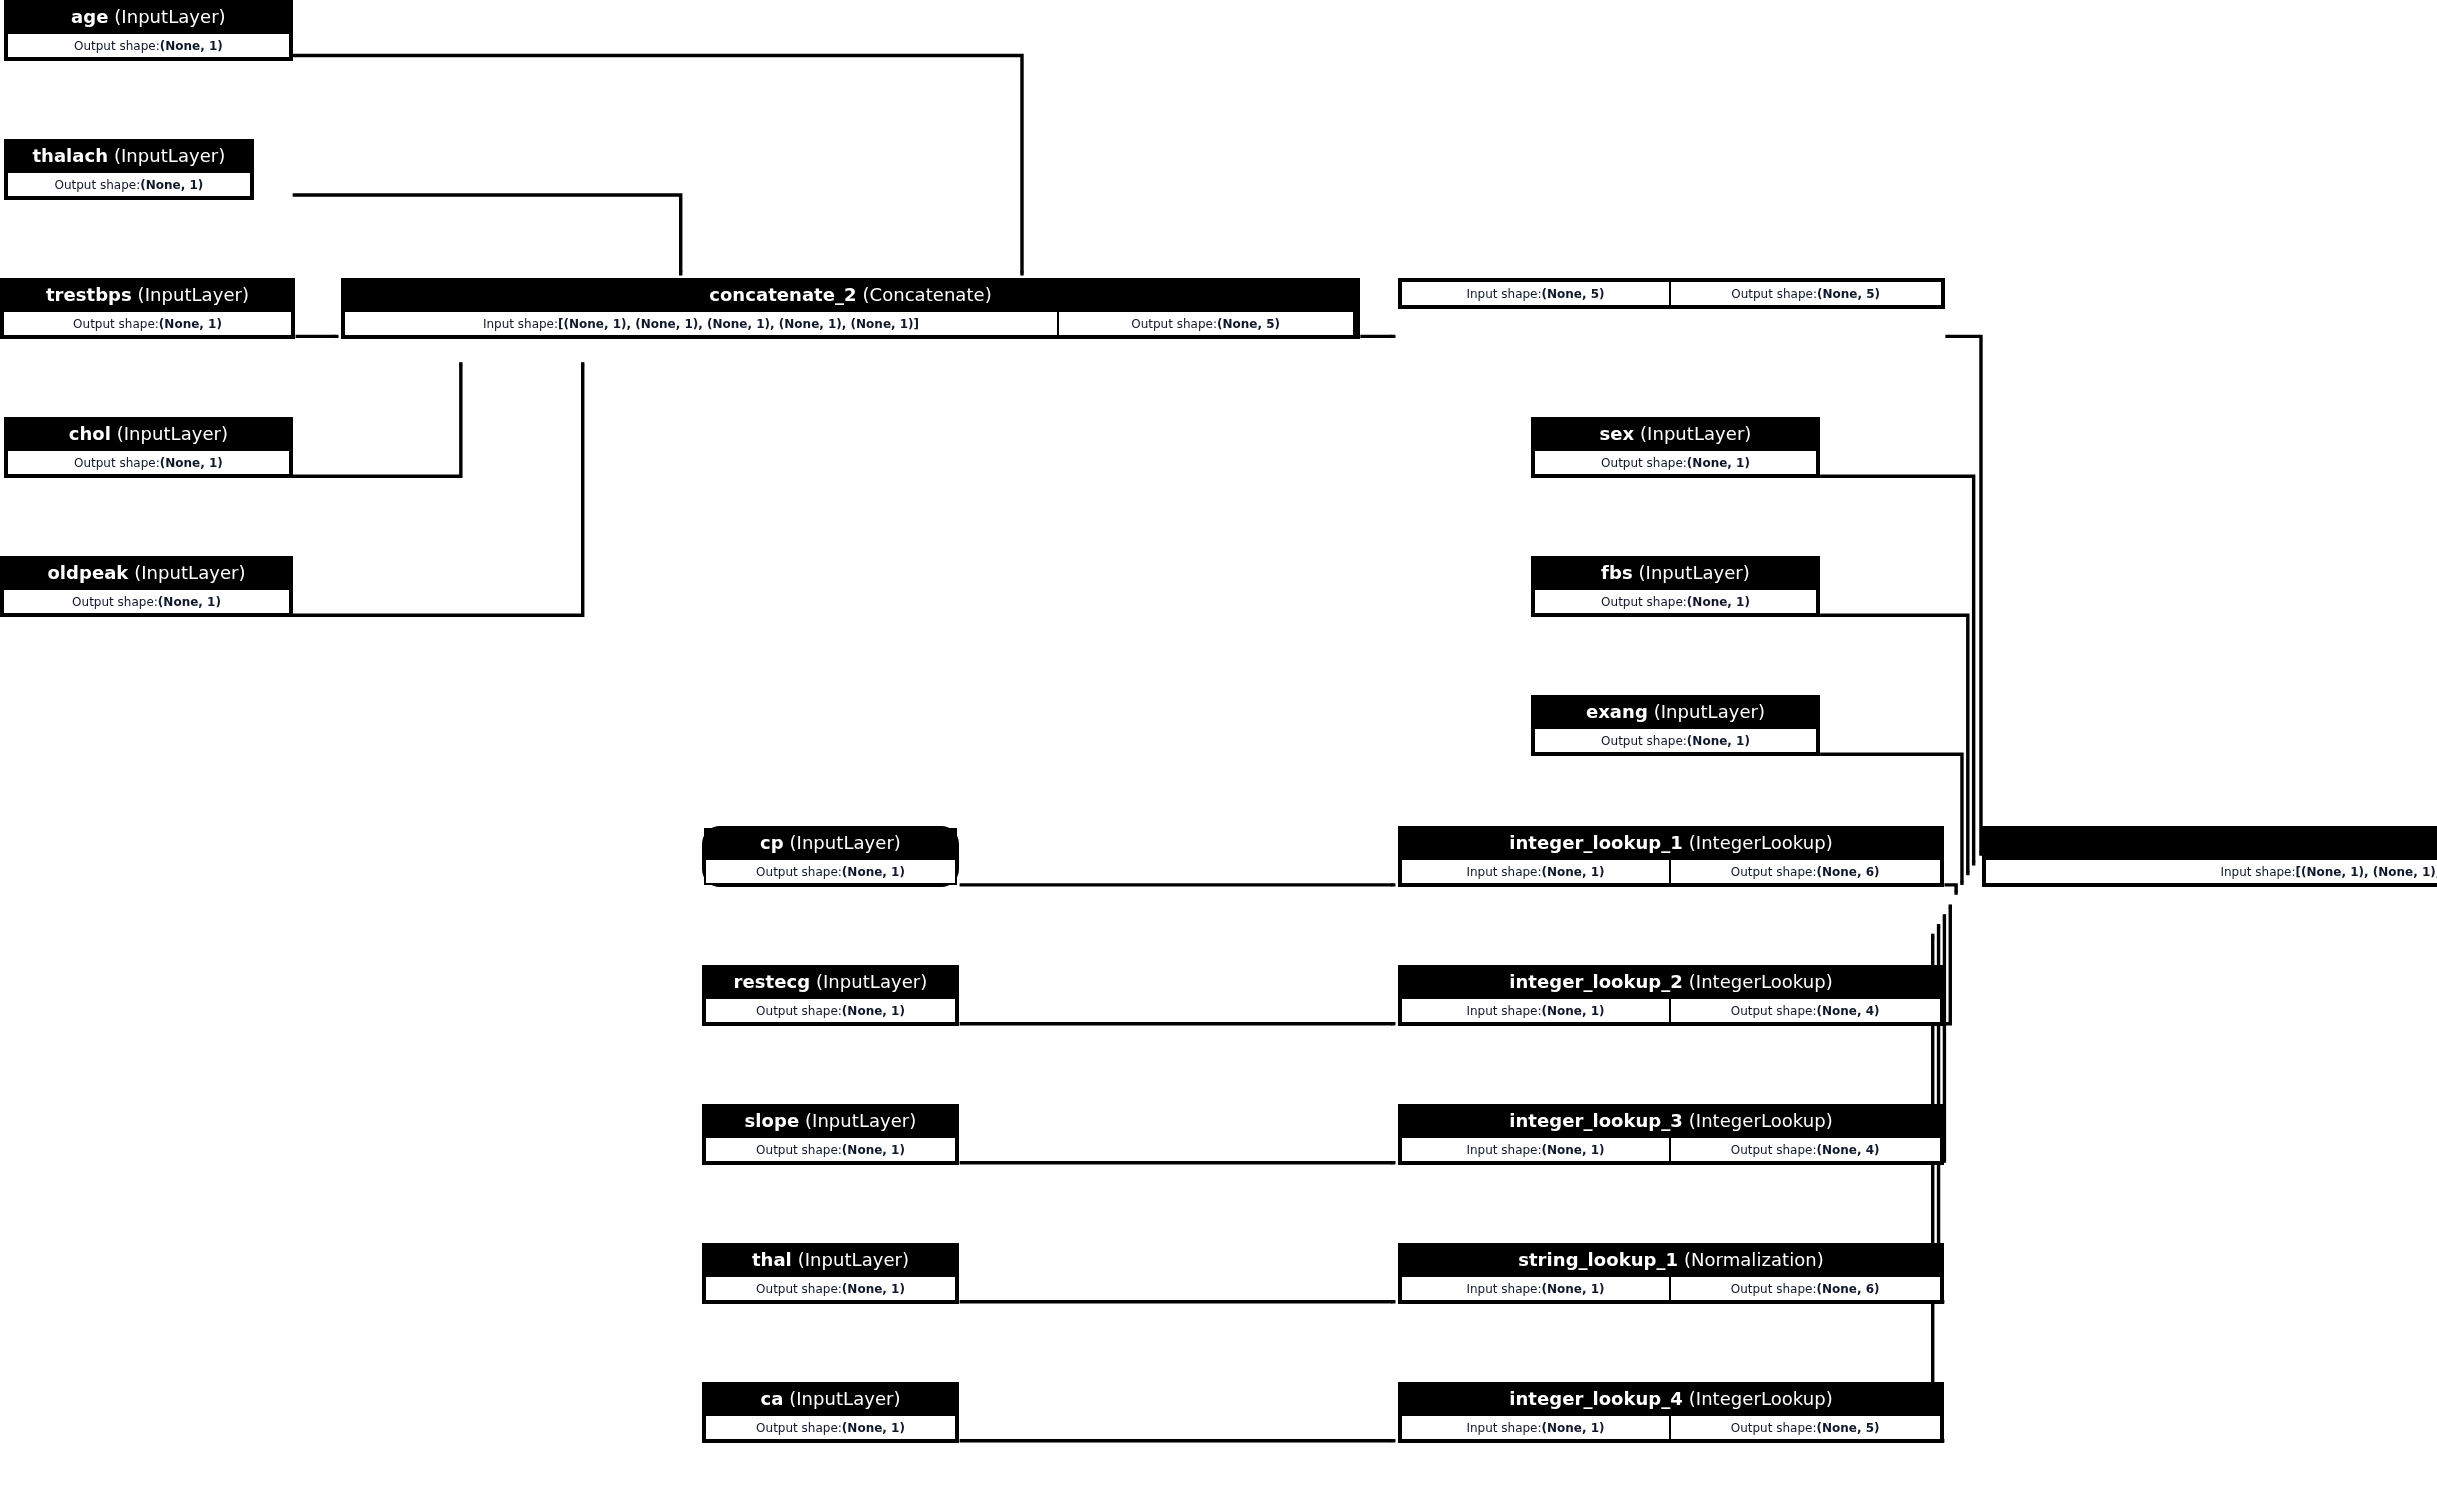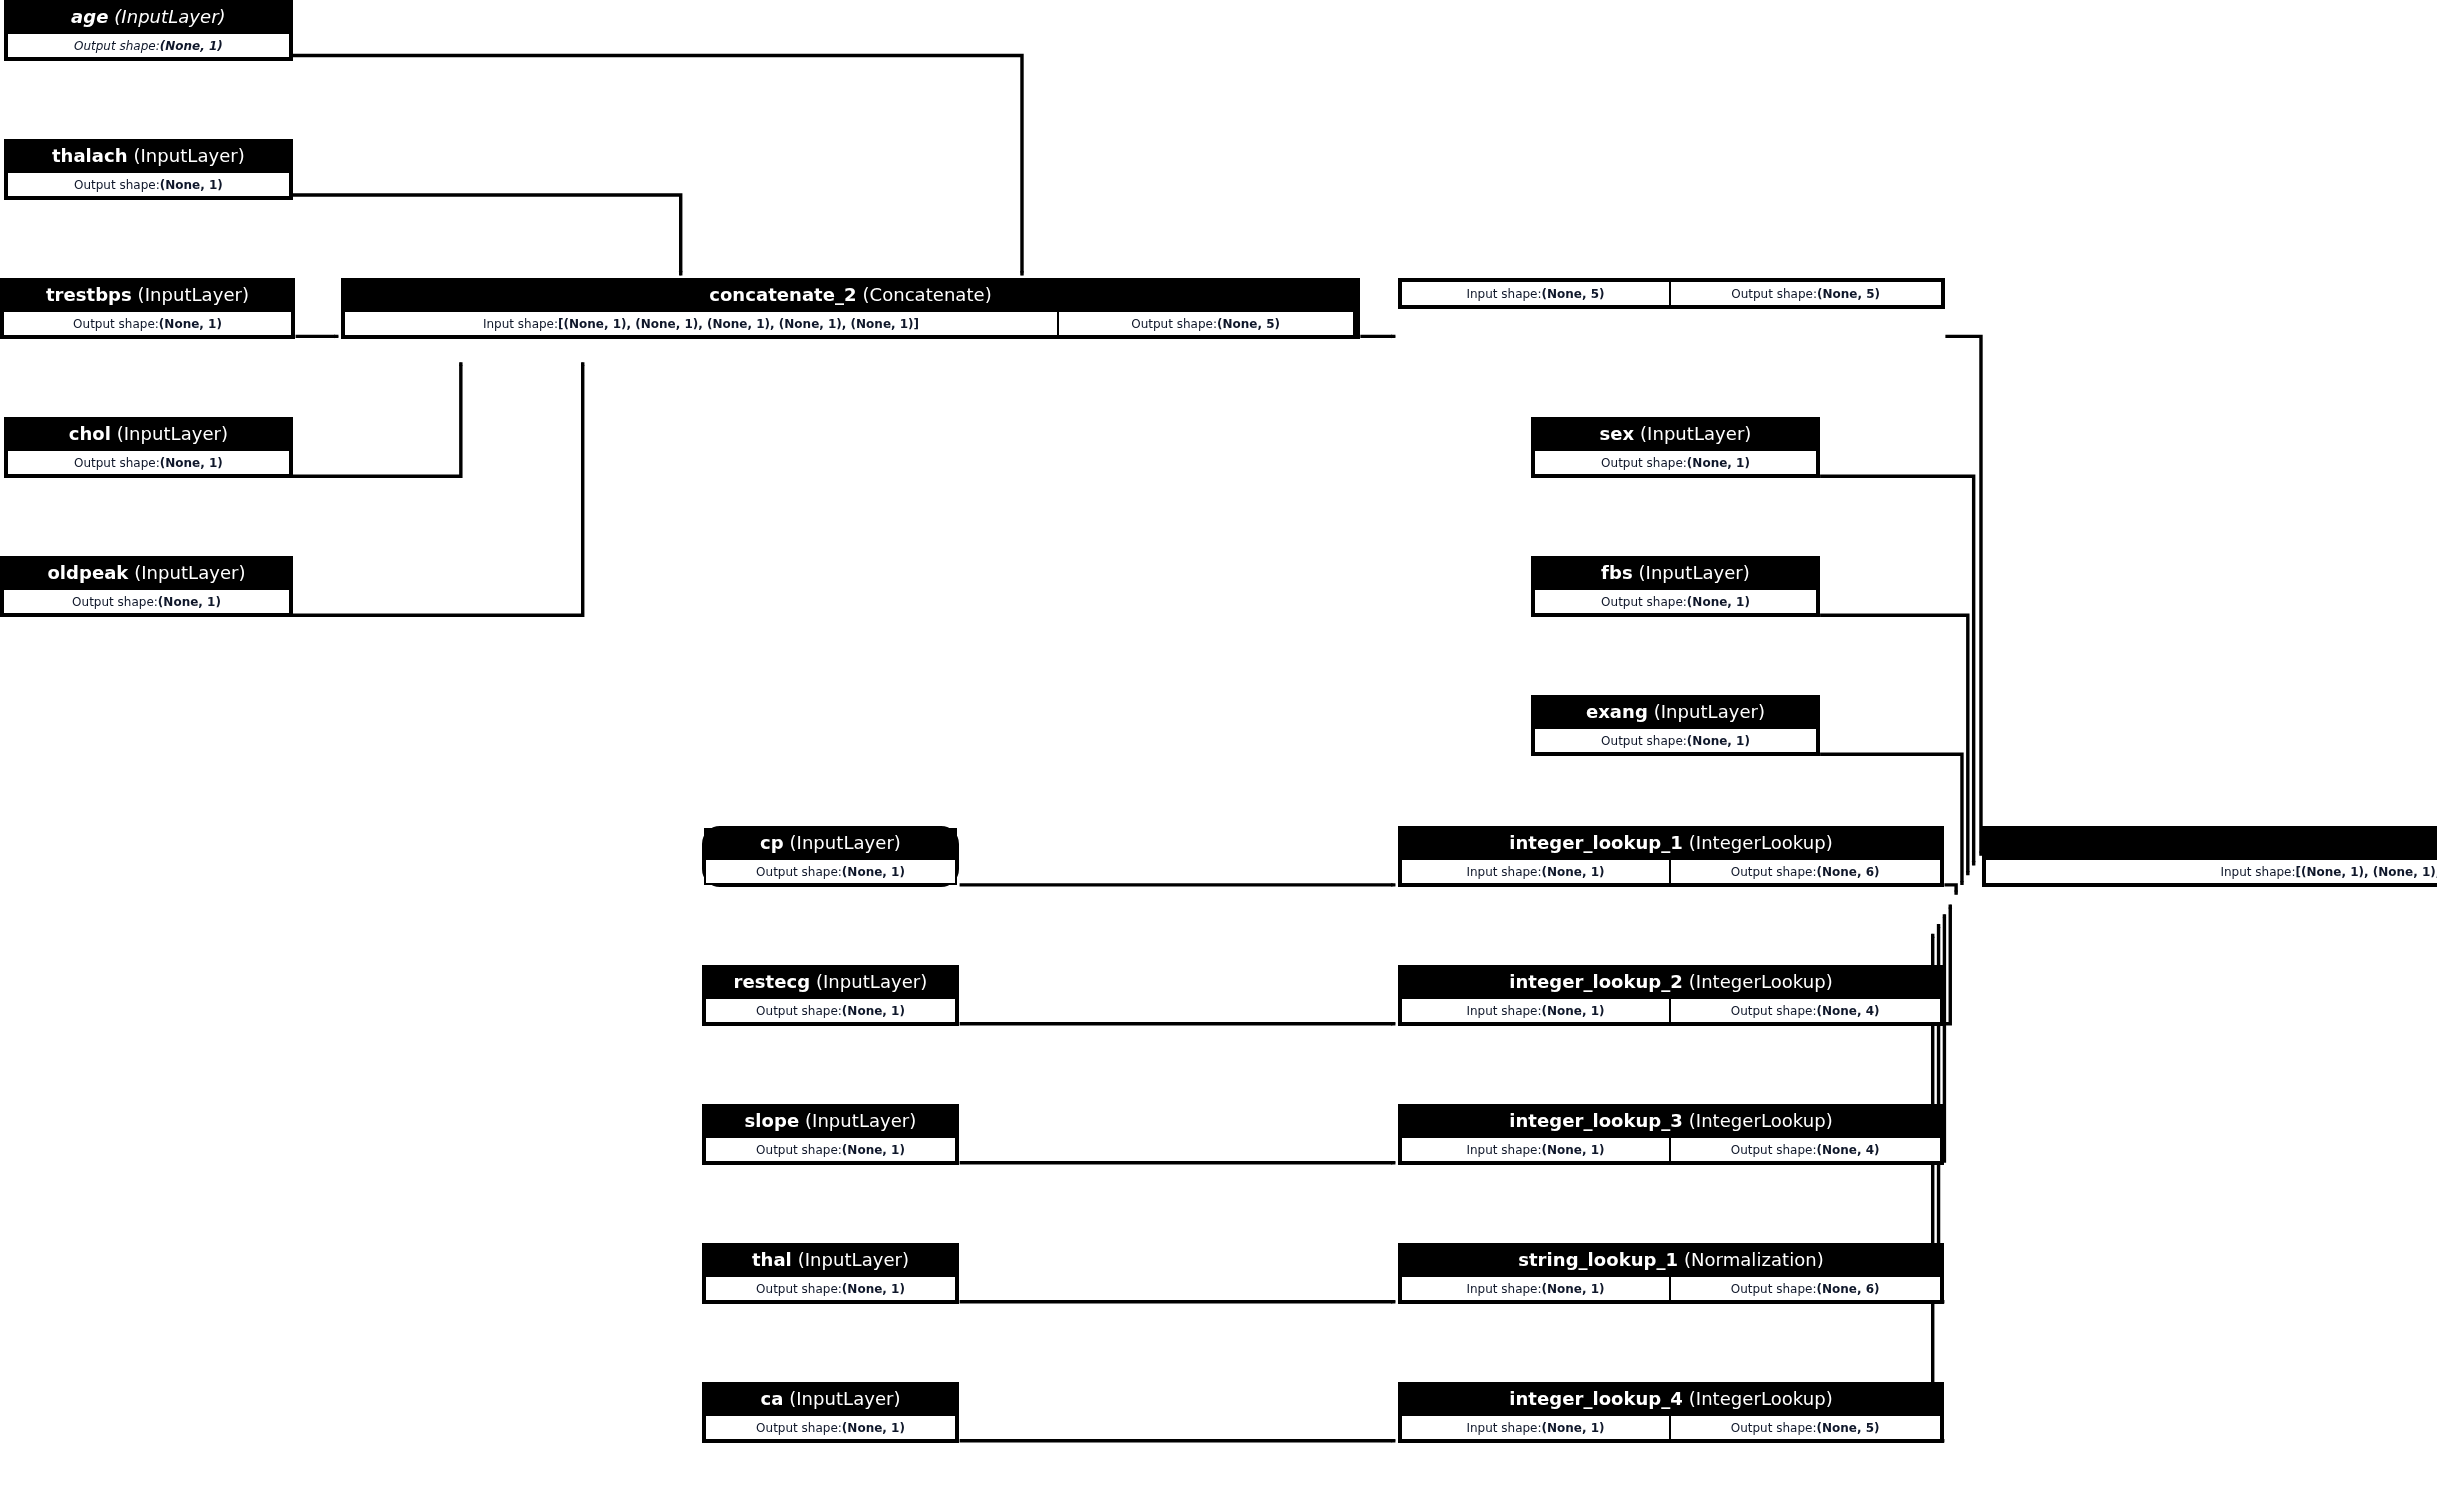--- a/index.html
+++ b/index.html
@@ -75,33 +75,33 @@
       <path d="M3988,2100 L4000,2100 L4000,1855"></path>
 
       <path d="M3988,2385 L3988,2385 L3988,1875"></path>
 
       <path d="M3988,2670 L3976,2670 L3976,1895"></path>
 
       <path d="M3988,2955 L3964,2955 L3964,1915"></path>
     </g>
   </svg>
 
-  <div class="node in" style="left:3.9px;top:0px;width:289px;font-style:italic;">
+  <div class="node in" style="left:3.9px;top:0px;width:289px;">
     <div class="title">
       <b>age</b>&nbsp;<span class="cls">(InputLayer)</span>
     </div>
     <div class="row">
       <div class="cell">
           <span>Output shape: </span>
           <b>(None, 1)</b>
         </div>
     </div>
   </div>
 
-  <div class="node in" style="left:3.9px;top:139px;width:289px;">
+  <div class="node in" style="left:3.9px;top:139px;width:250px;">
     <div class="title">
       <b>thalach</b>&nbsp;<span class="cls">(InputLayer)</span>
     </div>
     <div class="row">
       <div class="cell">
           <span>Output shape: </span>
           <b>(None, 1)</b>
         </div>
     </div>
   </div>

